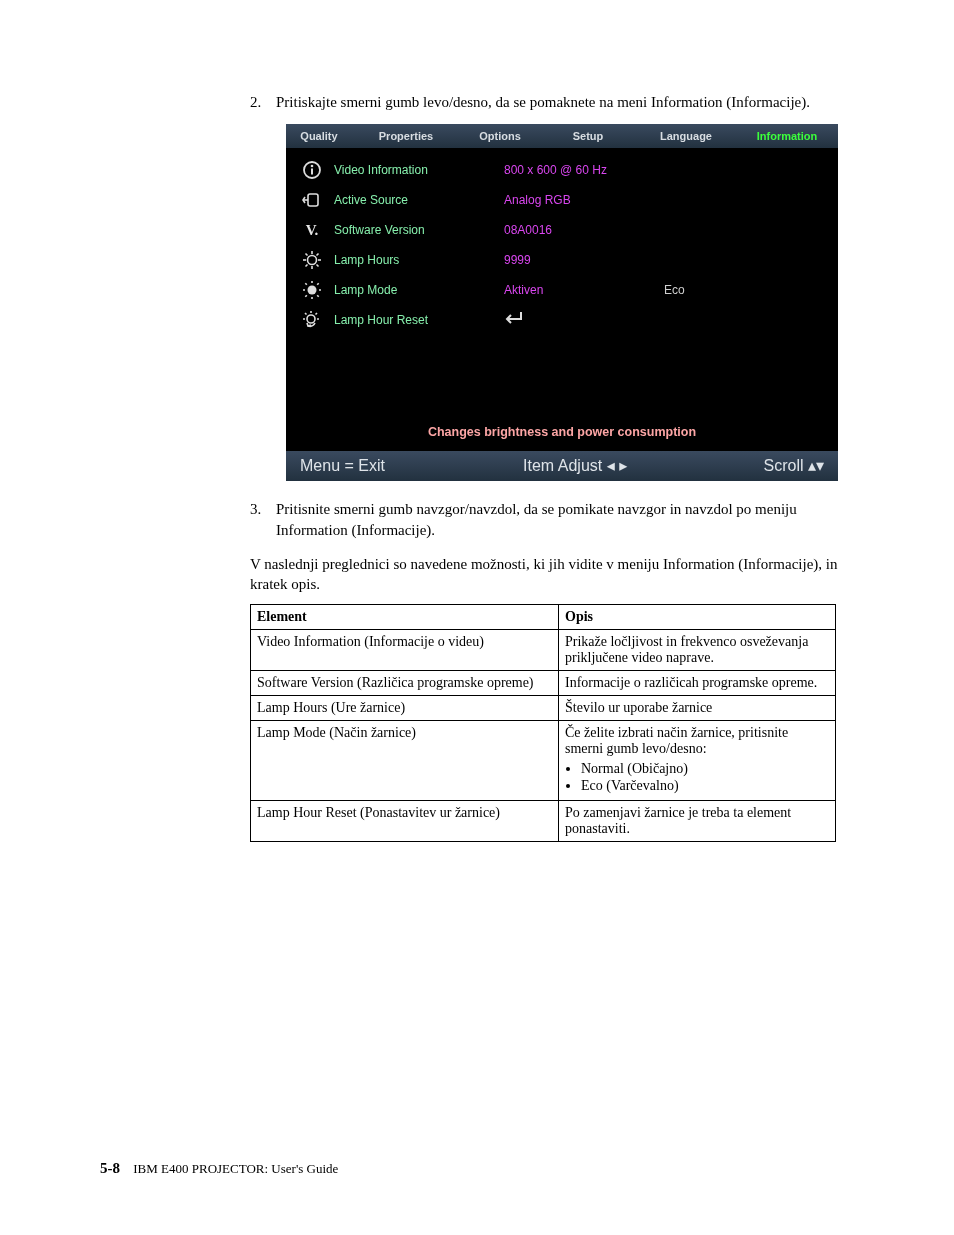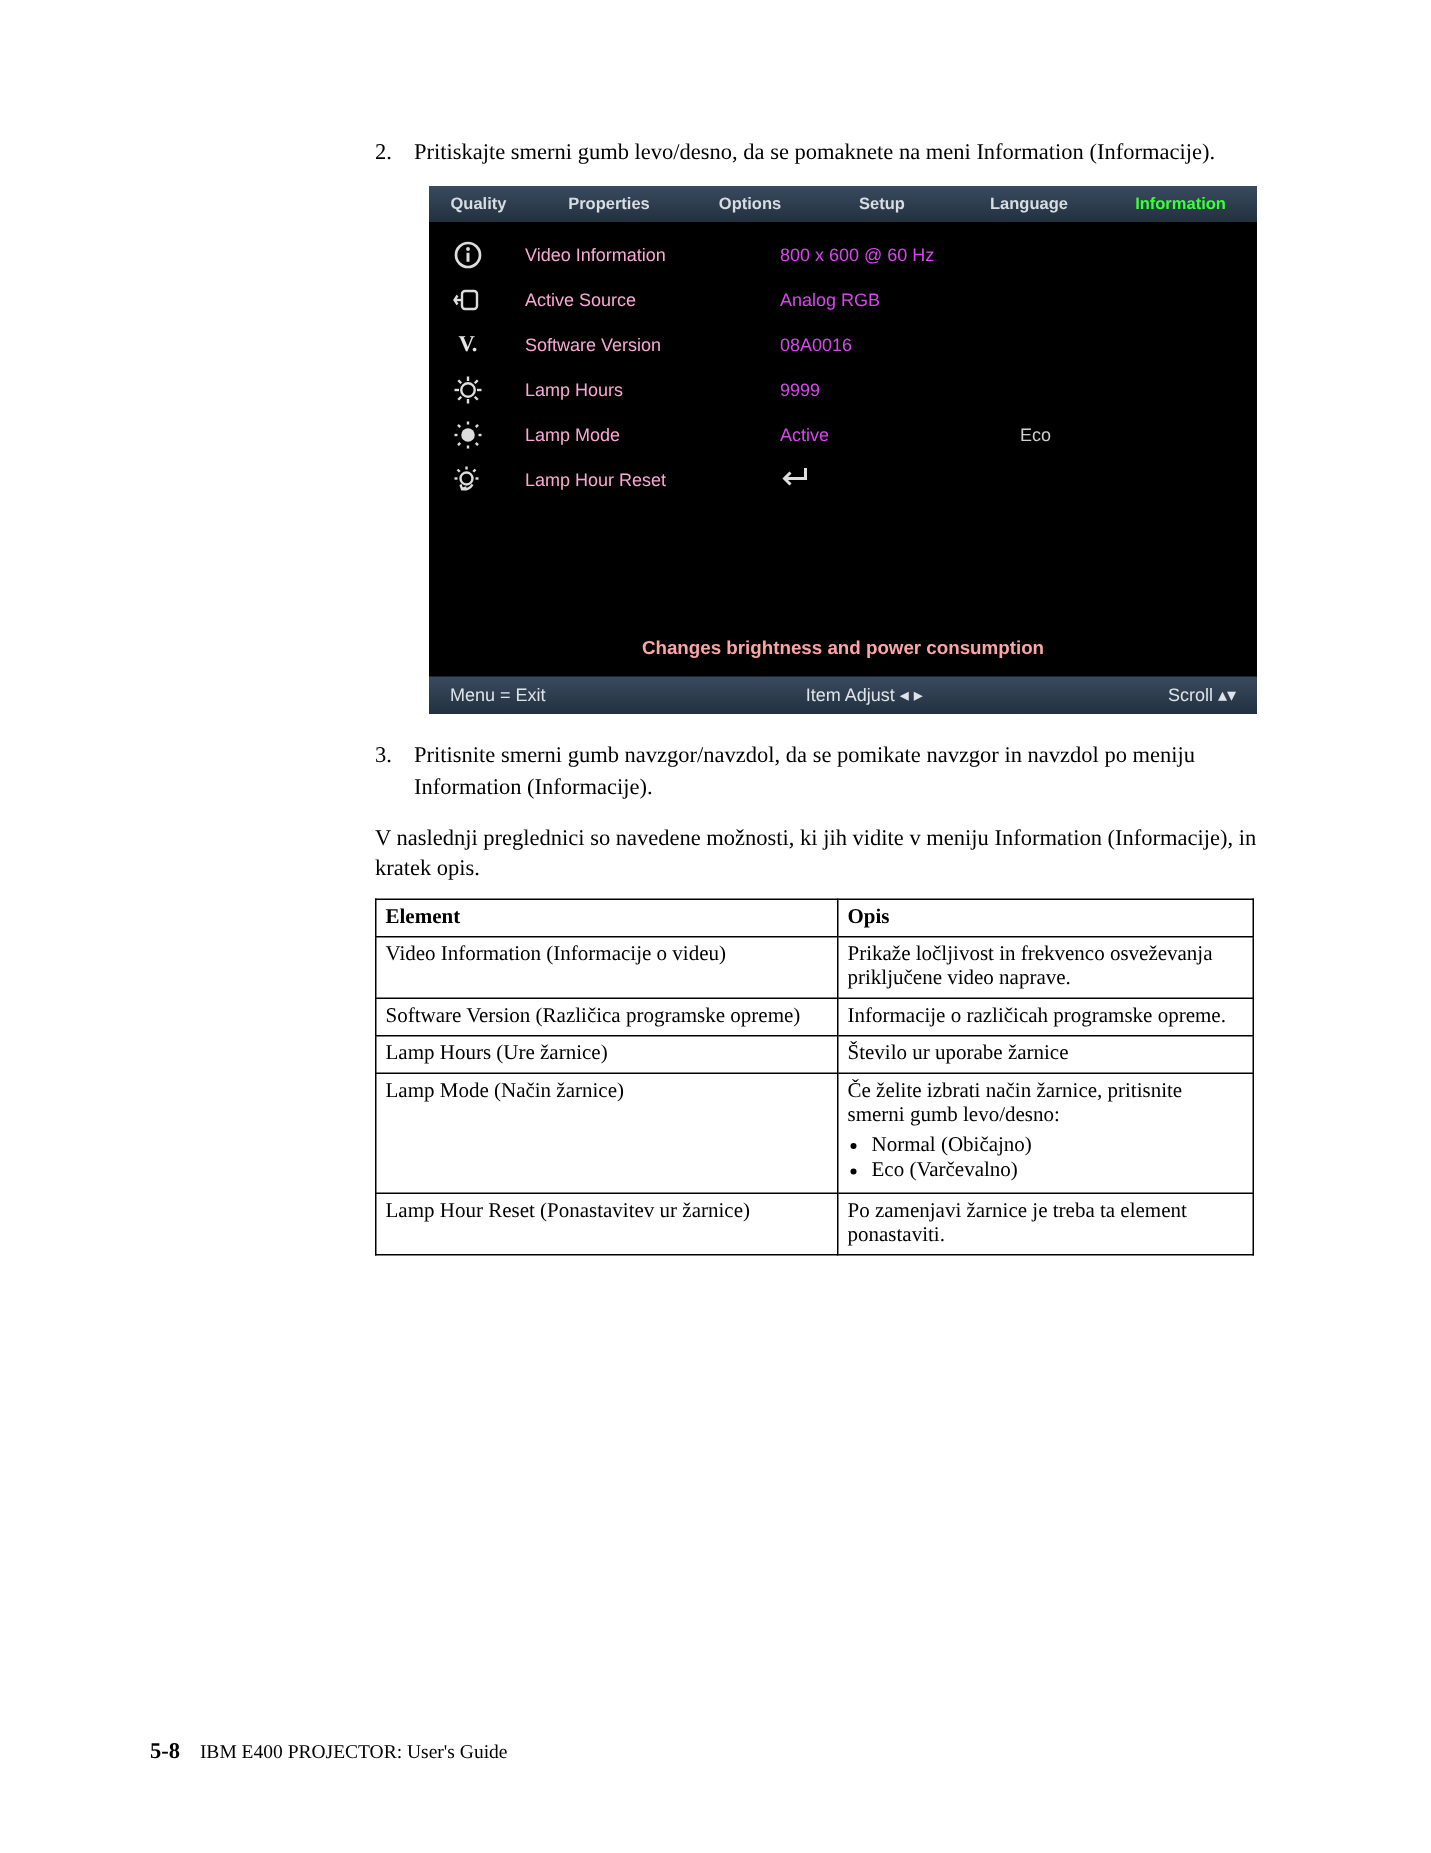--- a/index.html
+++ b/index.html
@@ -57,35 +57,35 @@
     align-items: center;
     padding: 4px 14px;
     gap: 10px;
   }
   .osd-icon {
     width: 24px; height: 22px;
     display: flex; align-items: center; justify-content: center;
     color: #e6e6e6;
     font-size: 15px;
   }
-  .osd-label { width: 160px; color: #f9a8d4; margin-left: 16px; }
+  .osd-label { width: 160px; color: #86efac; }
   .osd-val  { width: 150px; color: #d946ef; }
   .osd-val2 { color: #cfcfcf; }
   .osd-desc {
     text-align: center;
     color: #fca5a5;
     font-weight: bold;
     padding: 10px 0 8px 0;
     font-size: 12.5px;
   }
   .osd-foot {
     display: flex;
     background: linear-gradient(#3a4a5f, #22313f);
     color: #dfe4e9;
-    font-size: 12px;
+    font-size: 16px;
     padding: 5px 14px 6px 14px;
     align-items: flex-end;
     gap: 48px;
   }
   .osd-foot .left  { width: 200px; text-align: left; }
   .osd-foot .mid   { flex: 1; text-align: center; white-space: nowrap; }
   .osd-foot .right { width: 170px; text-align: right; white-space: nowrap; }
 
   
   table.spec {
@@ -188,21 +188,21 @@
                 <line x1="1" y1="10" x2="3" y2="10"></line>
                 <line x1="17" y1="10" x2="19" y2="10"></line>
                 <line x1="3.3" y1="3.3" x2="4.8" y2="4.8"></line>
                 <line x1="15.2" y1="15.2" x2="16.7" y2="16.7"></line>
                 <line x1="15.2" y1="4.8" x2="16.7" y2="3.3"></line>
                 <line x1="3.3" y1="16.7" x2="4.8" y2="15.2"></line>
               </g>
             </svg>
         </div>
         <div class="osd-label">Lamp Mode</div>
-        <div class="osd-val">Active</div>
+        <div class="osd-val">Aktiven</div>
         <div class="osd-val2">Eco</div>
       </div>
       <div class="osd-row">
         <div class="osd-icon">
           <svg width="20" height="20" viewBox="0 0 20 20">
               <circle cx="9" cy="9" r="4" fill="none" stroke="#ddd" stroke-width="1.6"></circle>
               <g stroke="#ddd" stroke-width="1.6">
                 <line x1="9" y1="1" x2="9" y2="3"></line>
                 <line x1="1" y1="9" x2="3" y2="9"></line>
                 <line x1="15" y1="9" x2="17" y2="9"></line>

